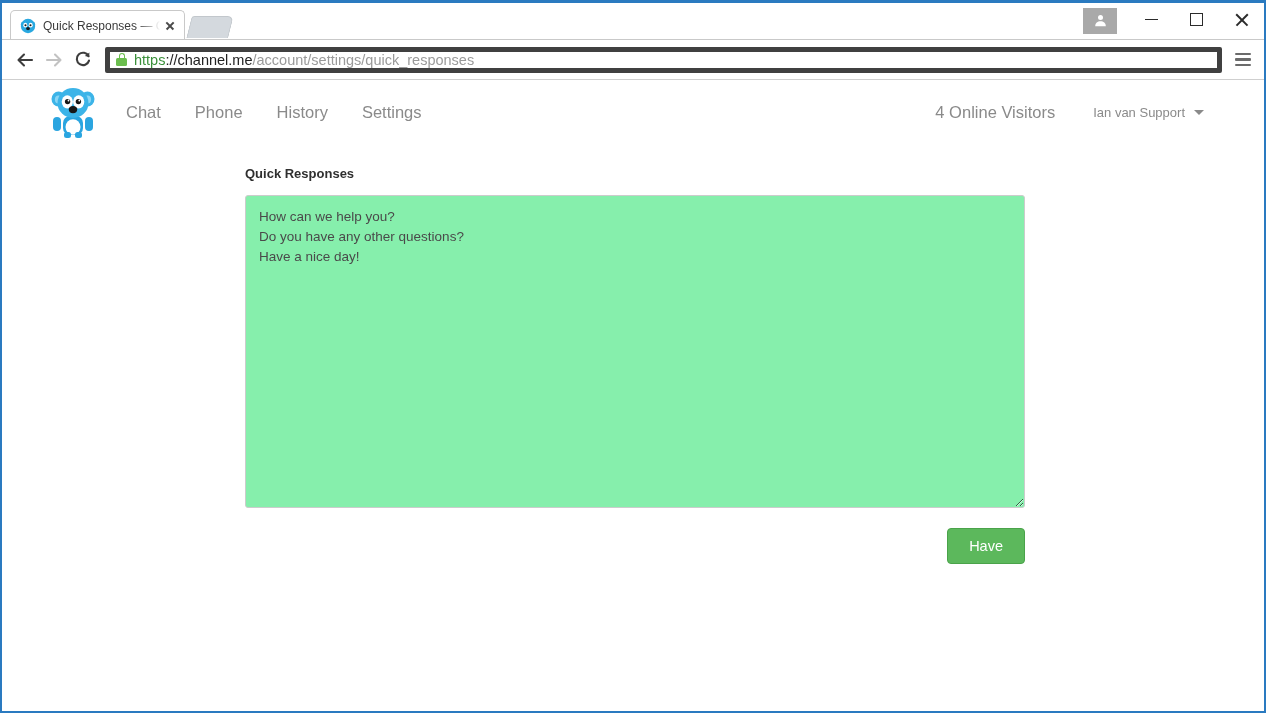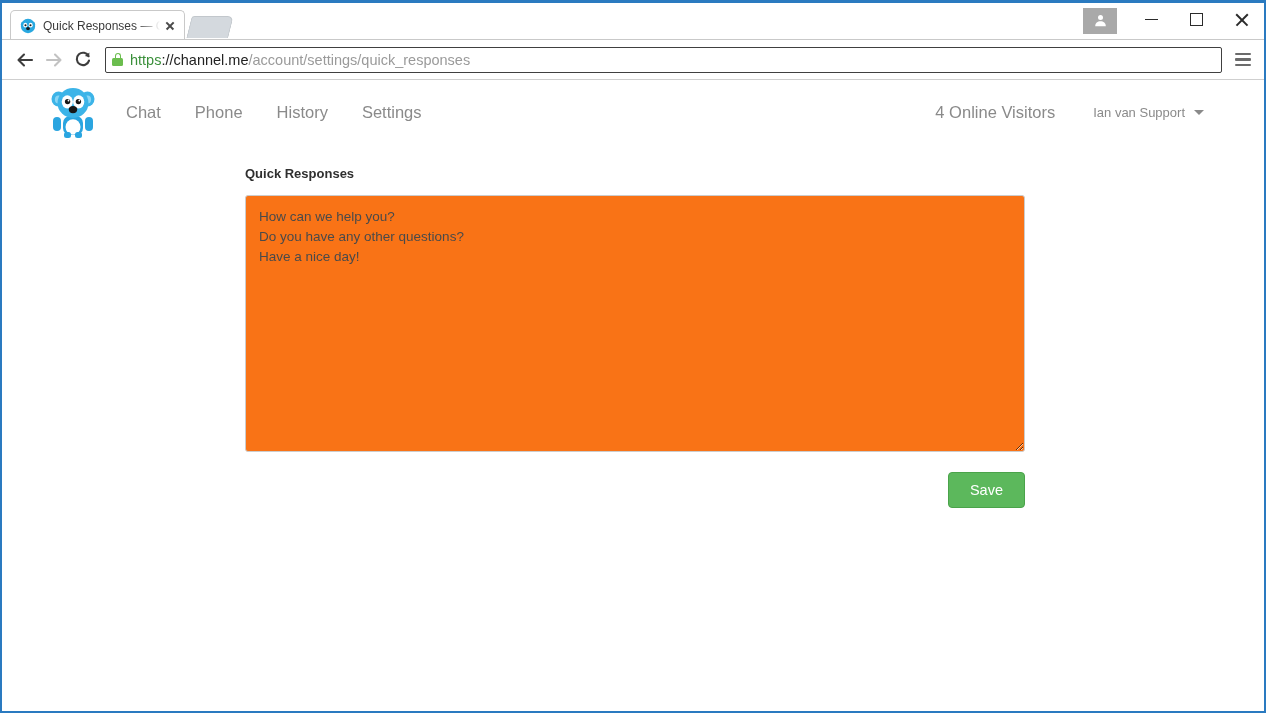--- a/index.html
+++ b/index.html
@@ -157,21 +157,21 @@
   .nav-btn {
     width: 29px; height: 29px;
     display: flex; align-items: center; justify-content: center;
     cursor: pointer;
     flex: 0 0 auto;
   }
   .urlbar {
     flex: 1 1 auto;
     height: 26px;
     margin: 0 6px 0 8px;
-    border: 1px solid #404040;
+    border: 5px solid #404040;
     border-radius: 2px;
     background: #fff;
     display: flex;
     align-items: center;
     padding: 0 6px;
     cursor: text;
     position: relative;
   }
   .lock {
     width: 11px; height: 13px;
@@ -278,24 +278,24 @@
     padding: 22px 0 0 243px;
   }
   .section-title {
     font-size: 13px;
     font-weight: bold;
     color: #2f2f2f;
     margin-bottom: 14px;
   }
   .qr-textarea {
     width: 780px;
-    height: 257px;
+    height: 313px;
     border: 1px solid #cccccc;
     border-radius: 3px;
-    background: #f97316;
+    background: #86efac;
     padding: 11px 13px;
     font-family: "Liberation Sans", sans-serif;
     font-size: 13.5px;
     line-height: 20px;
     color: #4a4a4a;
     resize: both;
     outline: none;
     overflow: auto;
     display: block;
   }
@@ -447,18 +447,18 @@
         </span>
       </div>
     </div>
 
     <div class="content-wrap">
       <div class="section-title">Quick Responses</div>
       <textarea class="qr-textarea" spellcheck="false" placeholder="" style="">How can we help you?
 Do you have any other questions?
 Have a nice day!</textarea>
       <div class="btn-row">
-        <button class="btn-save">Save</button>
+        <button class="btn-save">Have</button>
       </div>
     </div>
 
   </div>
 </div>
 
 </body></html>

